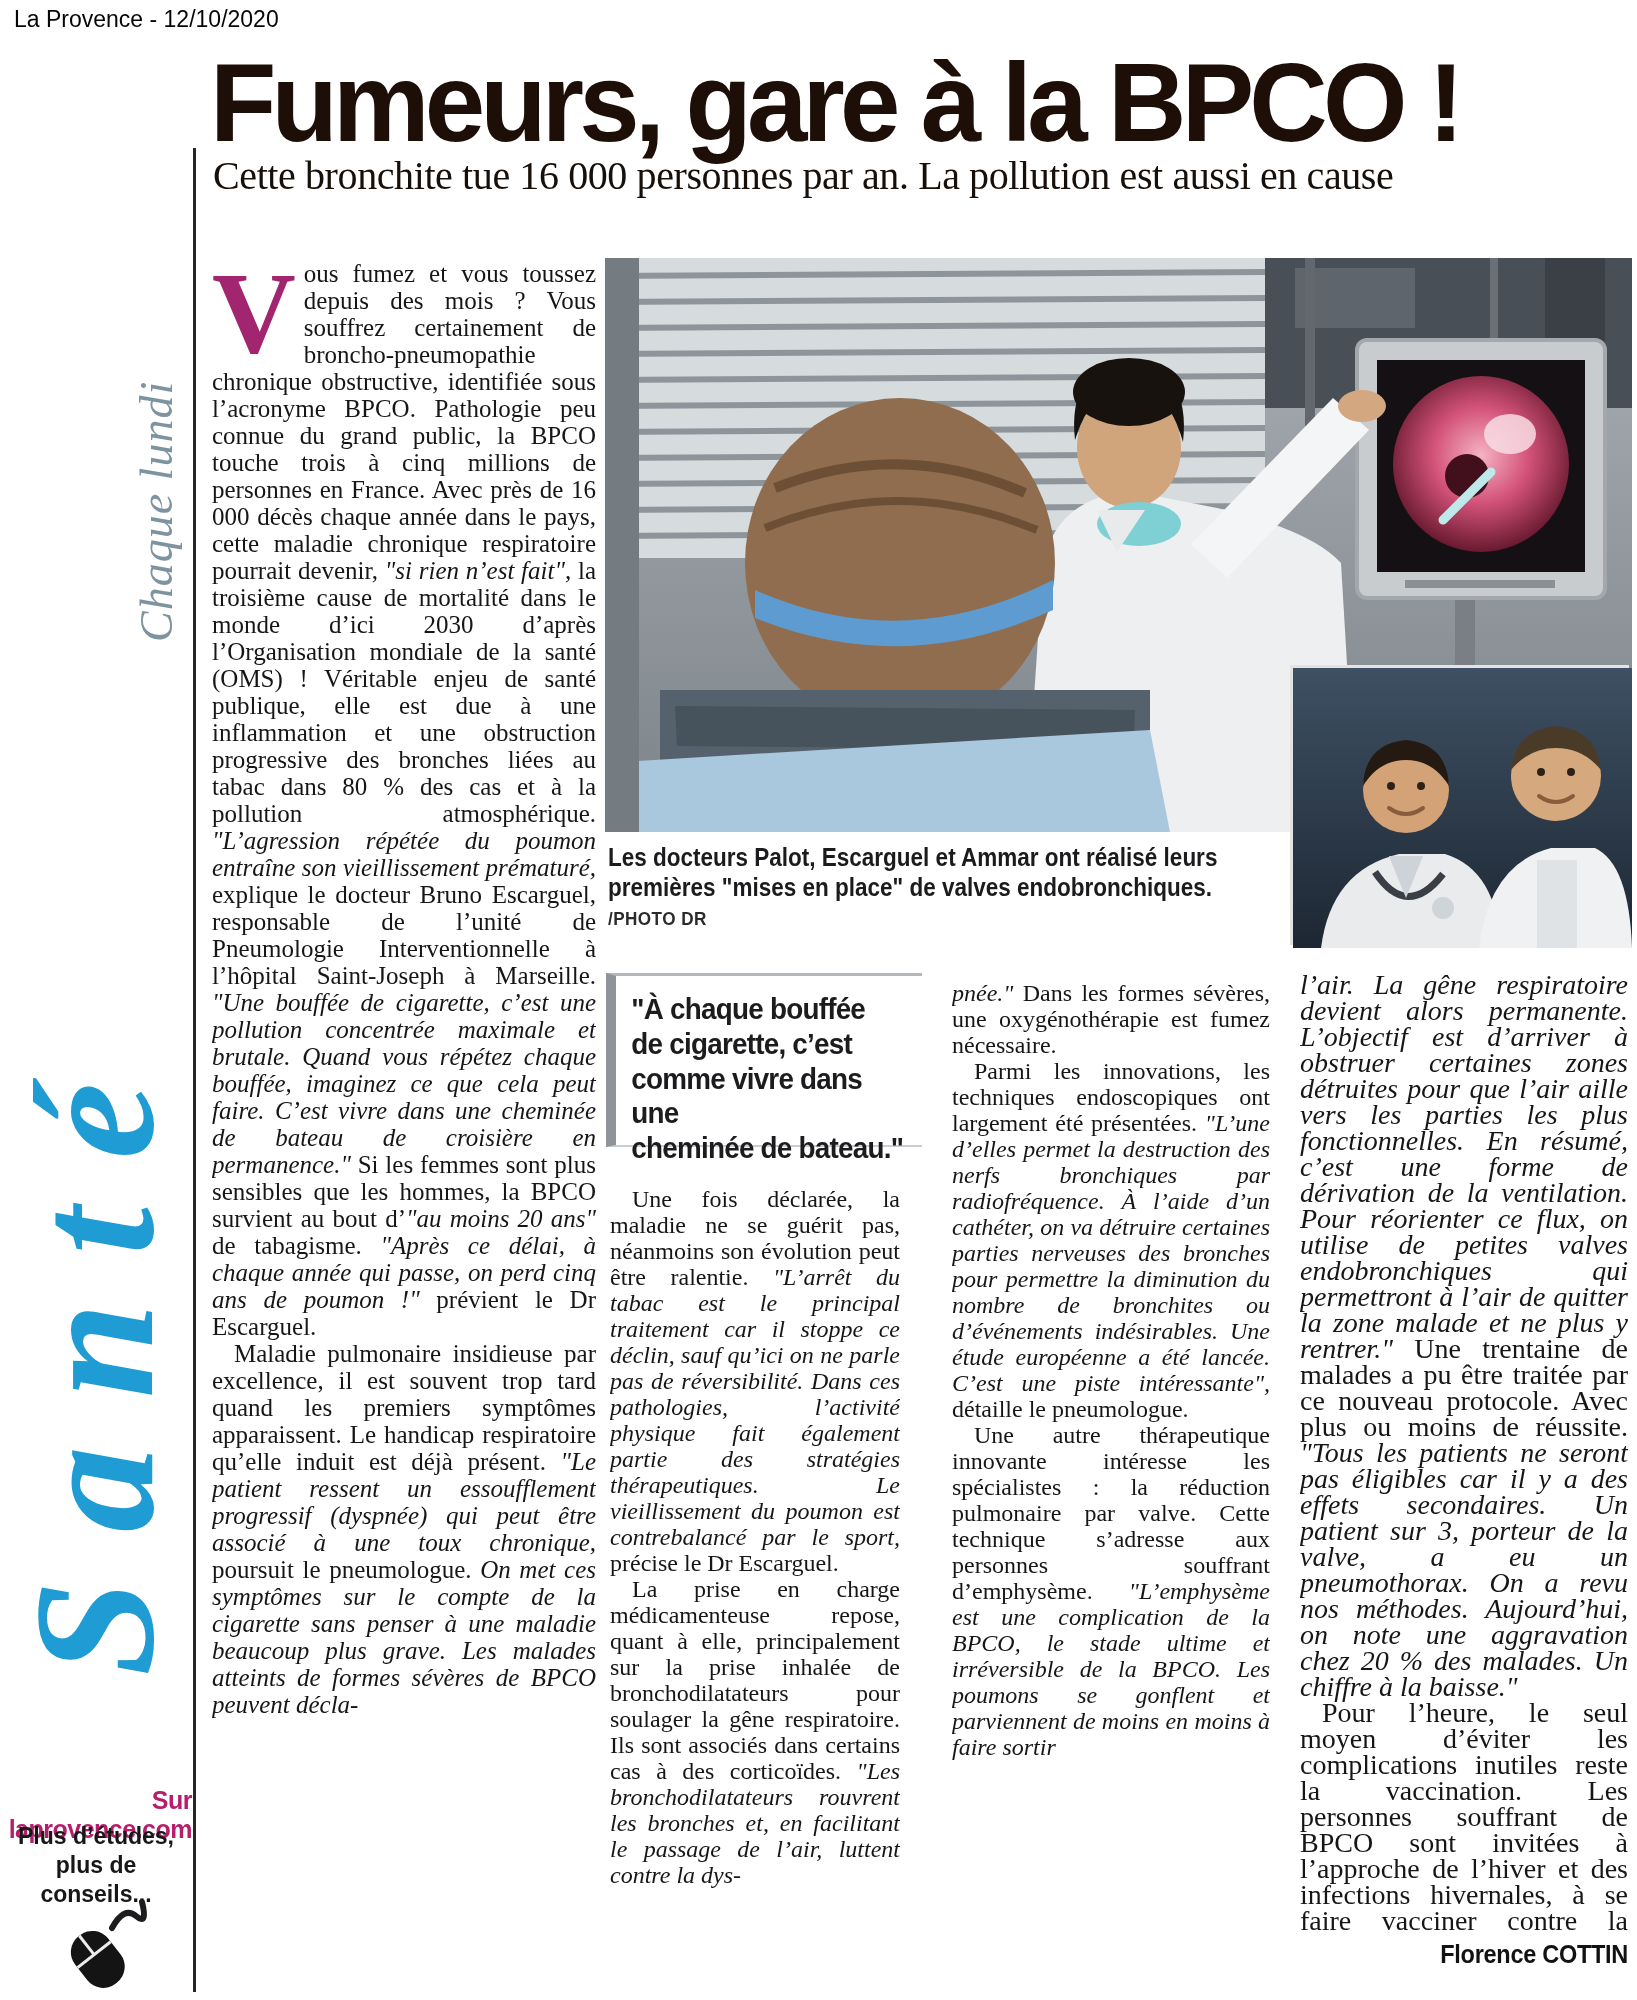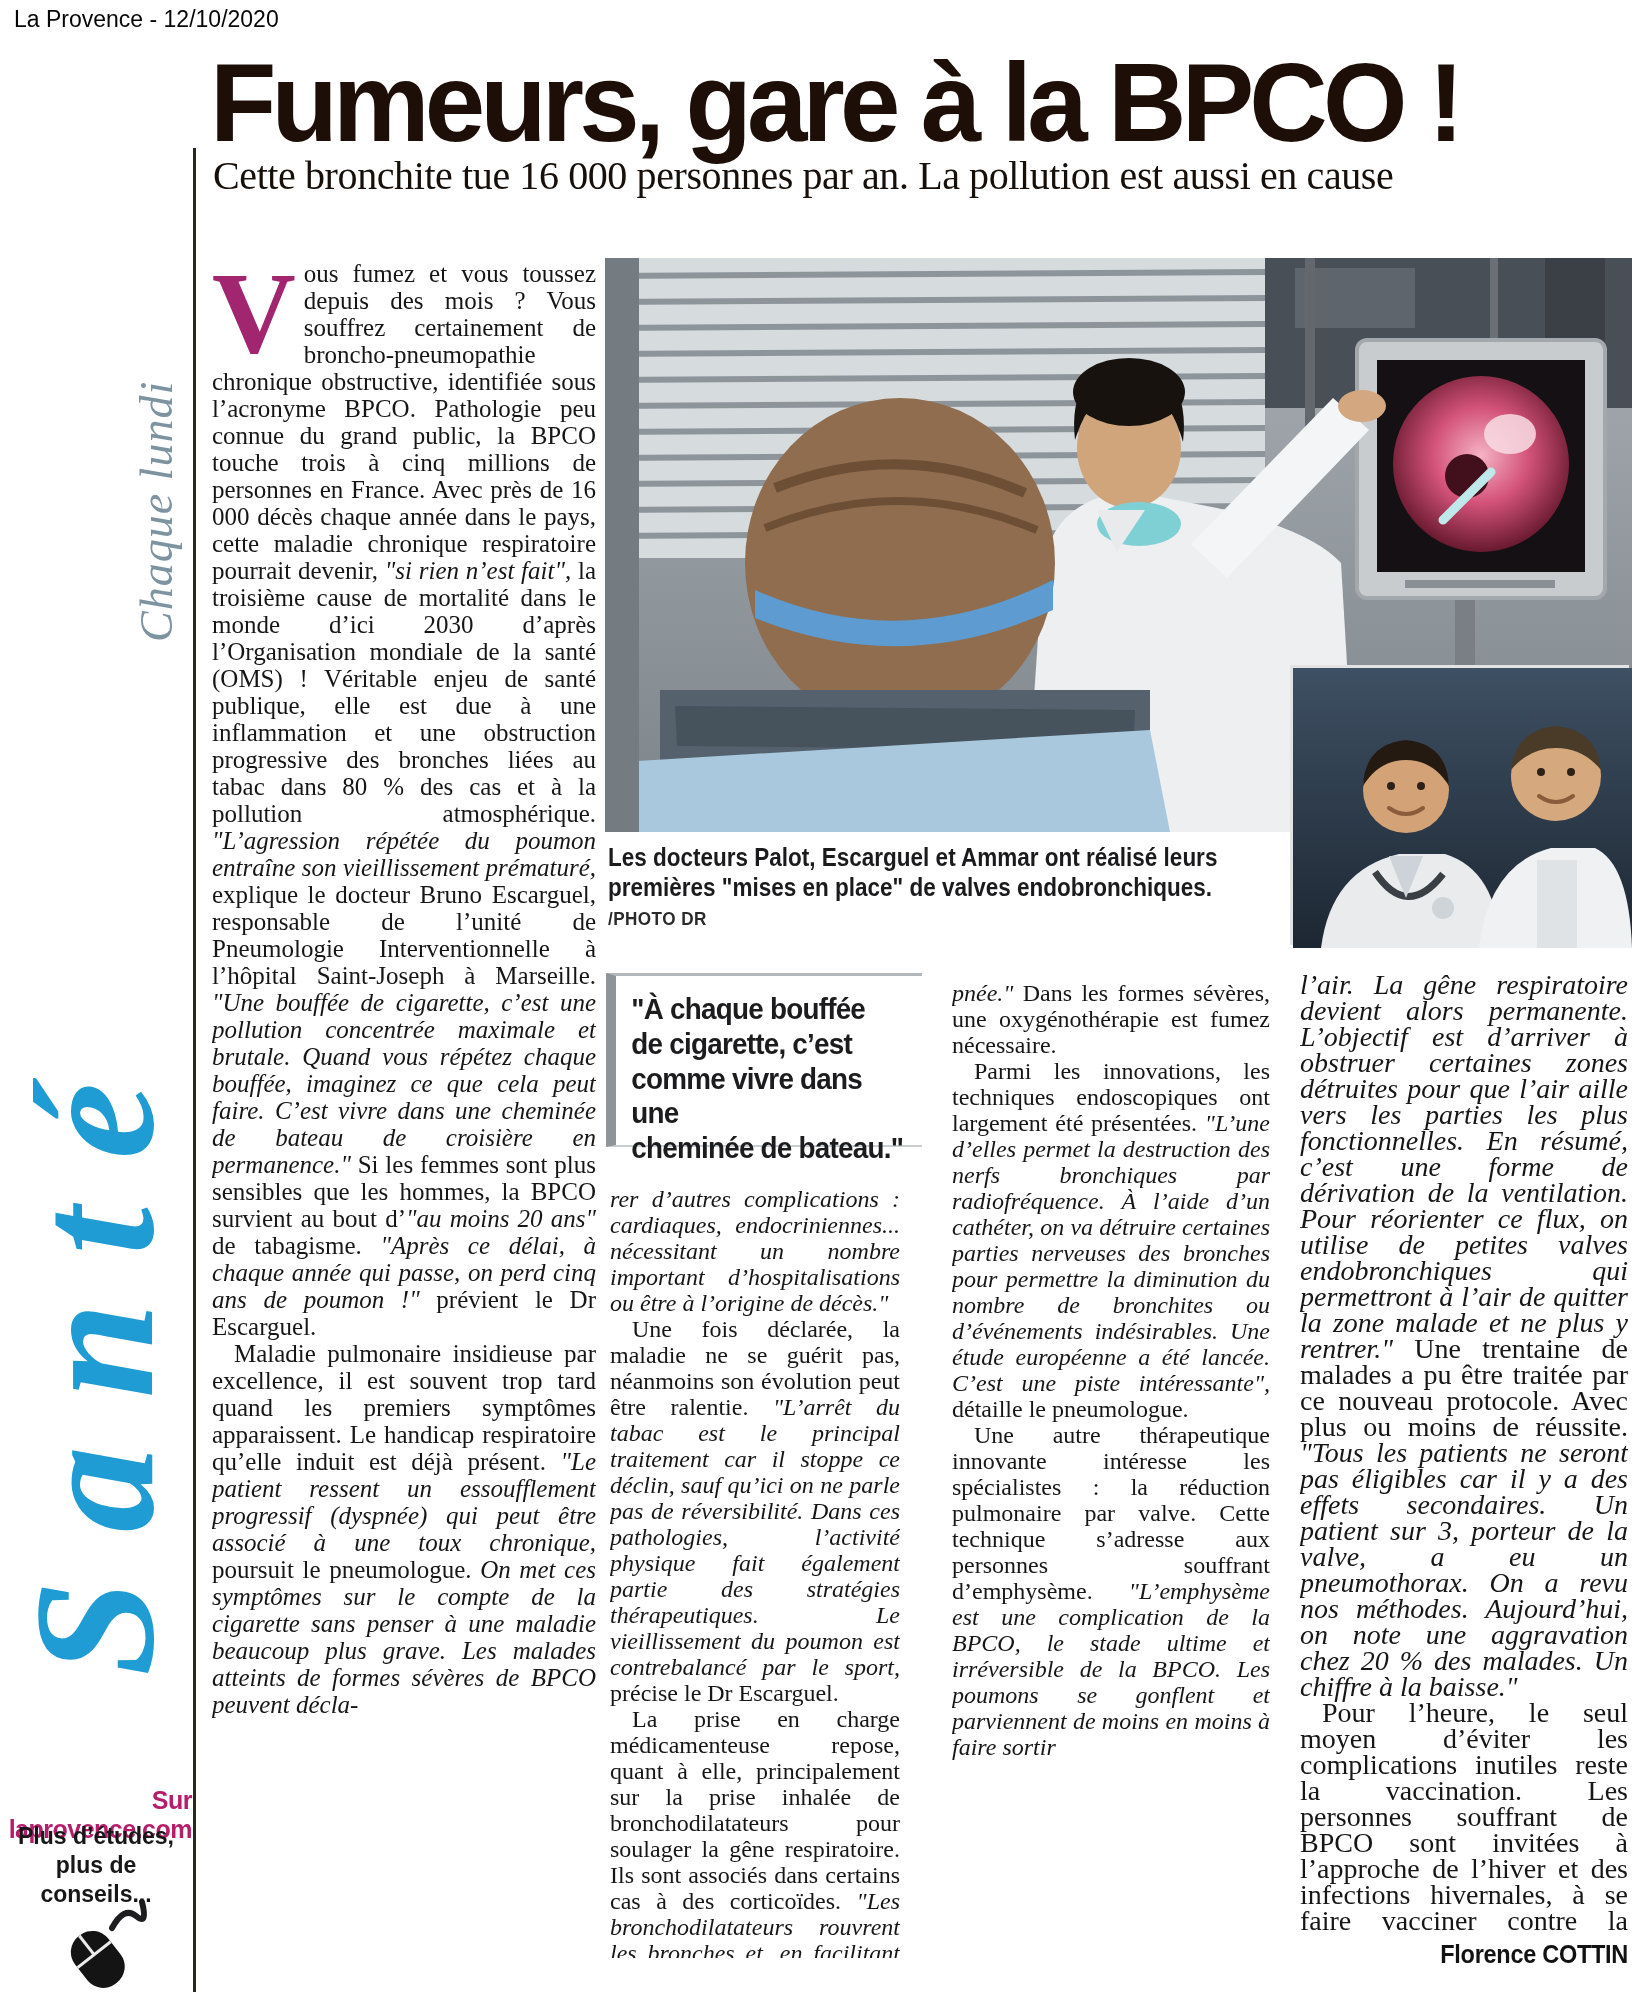--- a/index.html
+++ b/index.html
@@ -200,21 +200,20 @@
 de cigarette, c’est
 comme vivre dans une
 cheminée de bateau."</div>
   </div>
 
   <div class="abs col col-1">
       <p><span class="dropcap">V</span><span>ous fumez et vous toussez depuis des mois ? Vous souffrez certainement de broncho-pneumopathie chronique obstructive, identifiée sous l’acronyme BPCO. Pathologie peu connue du grand public, la BPCO touche trois à cinq millions de personnes en France. Avec près de 16 000 décès chaque année dans le pays, cette maladie chronique respiratoire pourrait devenir, </span><span class="it">"si rien n’est fait", </span><span>la troisième cause de mortalité dans le monde d’ici 2030 d’après l’Organisation mondiale de la santé (OMS) ! Véritable enjeu de santé publique, elle est due à une inflammation et une obstruction progressive des bronches liées au tabac dans 80 % des cas et à la pollution atmosphérique. </span><span class="it">"L’agression répétée du poumon entraîne son vieillissement prématuré, </span><span>explique le docteur Bruno Escarguel, responsable de l’unité de Pneumologie Interventionnelle à l’hôpital Saint-Joseph à Marseille. </span><span class="it">"Une bouffée de cigarette, c’est une pollution concentrée maximale et brutale. Quand vous répétez chaque bouffée, imaginez ce que cela peut faire. C’est vivre dans une cheminée de bateau de croisière en permanence." </span><span>Si les femmes sont plus sensibles que les hommes, la BPCO survient au bout d’</span><span class="it">"au moins 20 ans" </span><span>de tabagisme. </span><span class="it">"Après ce délai, à chaque année qui passe, on perd cinq ans de poumon !" </span><span>prévient le Dr Escarguel.</span></p>
       <p class="ind"><span>Maladie pulmonaire insidieuse par excellence, il est souvent trop tard quand les premiers symptômes apparaissent. Le handicap respiratoire qu’elle induit est déjà présent. </span><span class="it">"Le patient ressent un essoufflement progressif (dyspnée) qui peut être associé à une toux chronique, </span><span>poursuit le pneumologue. </span><span class="it">On met ces symptômes sur le compte de la cigarette sans penser à une maladie beaucoup plus grave. Les malades atteints de formes sévères de BPCO peuvent décla-</span></p>
     </div>
   <div class="abs col col-2">
-      <p><span class="it">rer d’autres complications : cardiaques, endocriniennes... nécessitant un nombre important d’hospitalisations ou être à l’origine de décès."</span></p>
       <p class="ind"><span>Une fois déclarée, la maladie ne se guérit pas, néanmoins son évolution peut être ralentie. </span><span class="it">"L’arrêt du tabac est le principal traitement car il stoppe ce déclin, sauf qu’ici on ne parle pas de réversibilité. Dans ces pathologies, l’activité physique fait également partie des stratégies thérapeutiques. Le vieillissement du poumon est contrebalancé par le sport, </span><span>précise le Dr Escarguel.</span></p>
       <p class="ind"><span>La prise en charge médicamenteuse repose, quant à elle, principalement sur la prise inhalée de bronchodilatateurs pour soulager la gêne respiratoire. Ils sont associés dans certains cas à des corticoïdes. </span><span class="it">"Les bronchodilatateurs rouvrent les bronches et, en facilitant le passage de l’air, luttent contre la dys-</span></p>
     </div>
   <div class="abs col col-3">
       <p><span class="it">pnée." </span><span>Dans les formes sévères, une oxygénothérapie est fumez nécessaire.</span></p>
       <p class="ind"><span>Parmi les innovations, les techniques endoscopiques ont largement été présentées. </span><span class="it">"L’une d’elles permet la destruction des nerfs bronchiques par radiofréquence. À l’aide d’un cathéter, on va détruire certaines parties nerveuses des bronches pour permettre la diminution du nombre de bronchites ou d’événements indésirables. Une étude européenne a été lancée. C’est une piste intéressante", </span><span>détaille le pneumologue.</span></p>
       <p class="ind"><span>Une autre thérapeutique innovante intéresse les spécialistes : la réduction pulmonaire par valve. Cette technique s’adresse aux personnes souffrant d’emphysème. </span><span class="it">"L’emphysème est une complication de la BPCO, le stade ultime et irréversible de la BPCO. Les poumons se gonflent et parviennent de moins en moins à faire sortir</span></p>
     </div>
   <div class="abs col col-4">
       <p><span class="it">l’air. La gêne respiratoire devient alors permanente. L’objectif est d’arriver à obstruer certaines zones détruites pour que l’air aille vers les parties les plus fonctionnelles. En résumé, c’est une forme de dérivation de la ventilation. Pour réorienter ce flux, on utilise de petites valves endobronchiques qui permettront à l’air de quitter la zone malade et ne plus y rentrer." </span><span>Une trentaine de malades a pu être traitée par ce nouveau protocole. Avec plus ou moins de réussite. </span><span class="it">"Tous les patients ne seront pas éligibles car il y a des effets secondaires. Un patient sur 3, porteur de la valve, a eu un pneumothorax. On a revu nos méthodes. Aujourd’hui, on note une aggravation chez 20 % des malades. Un chiffre à la baisse."</span></p>

